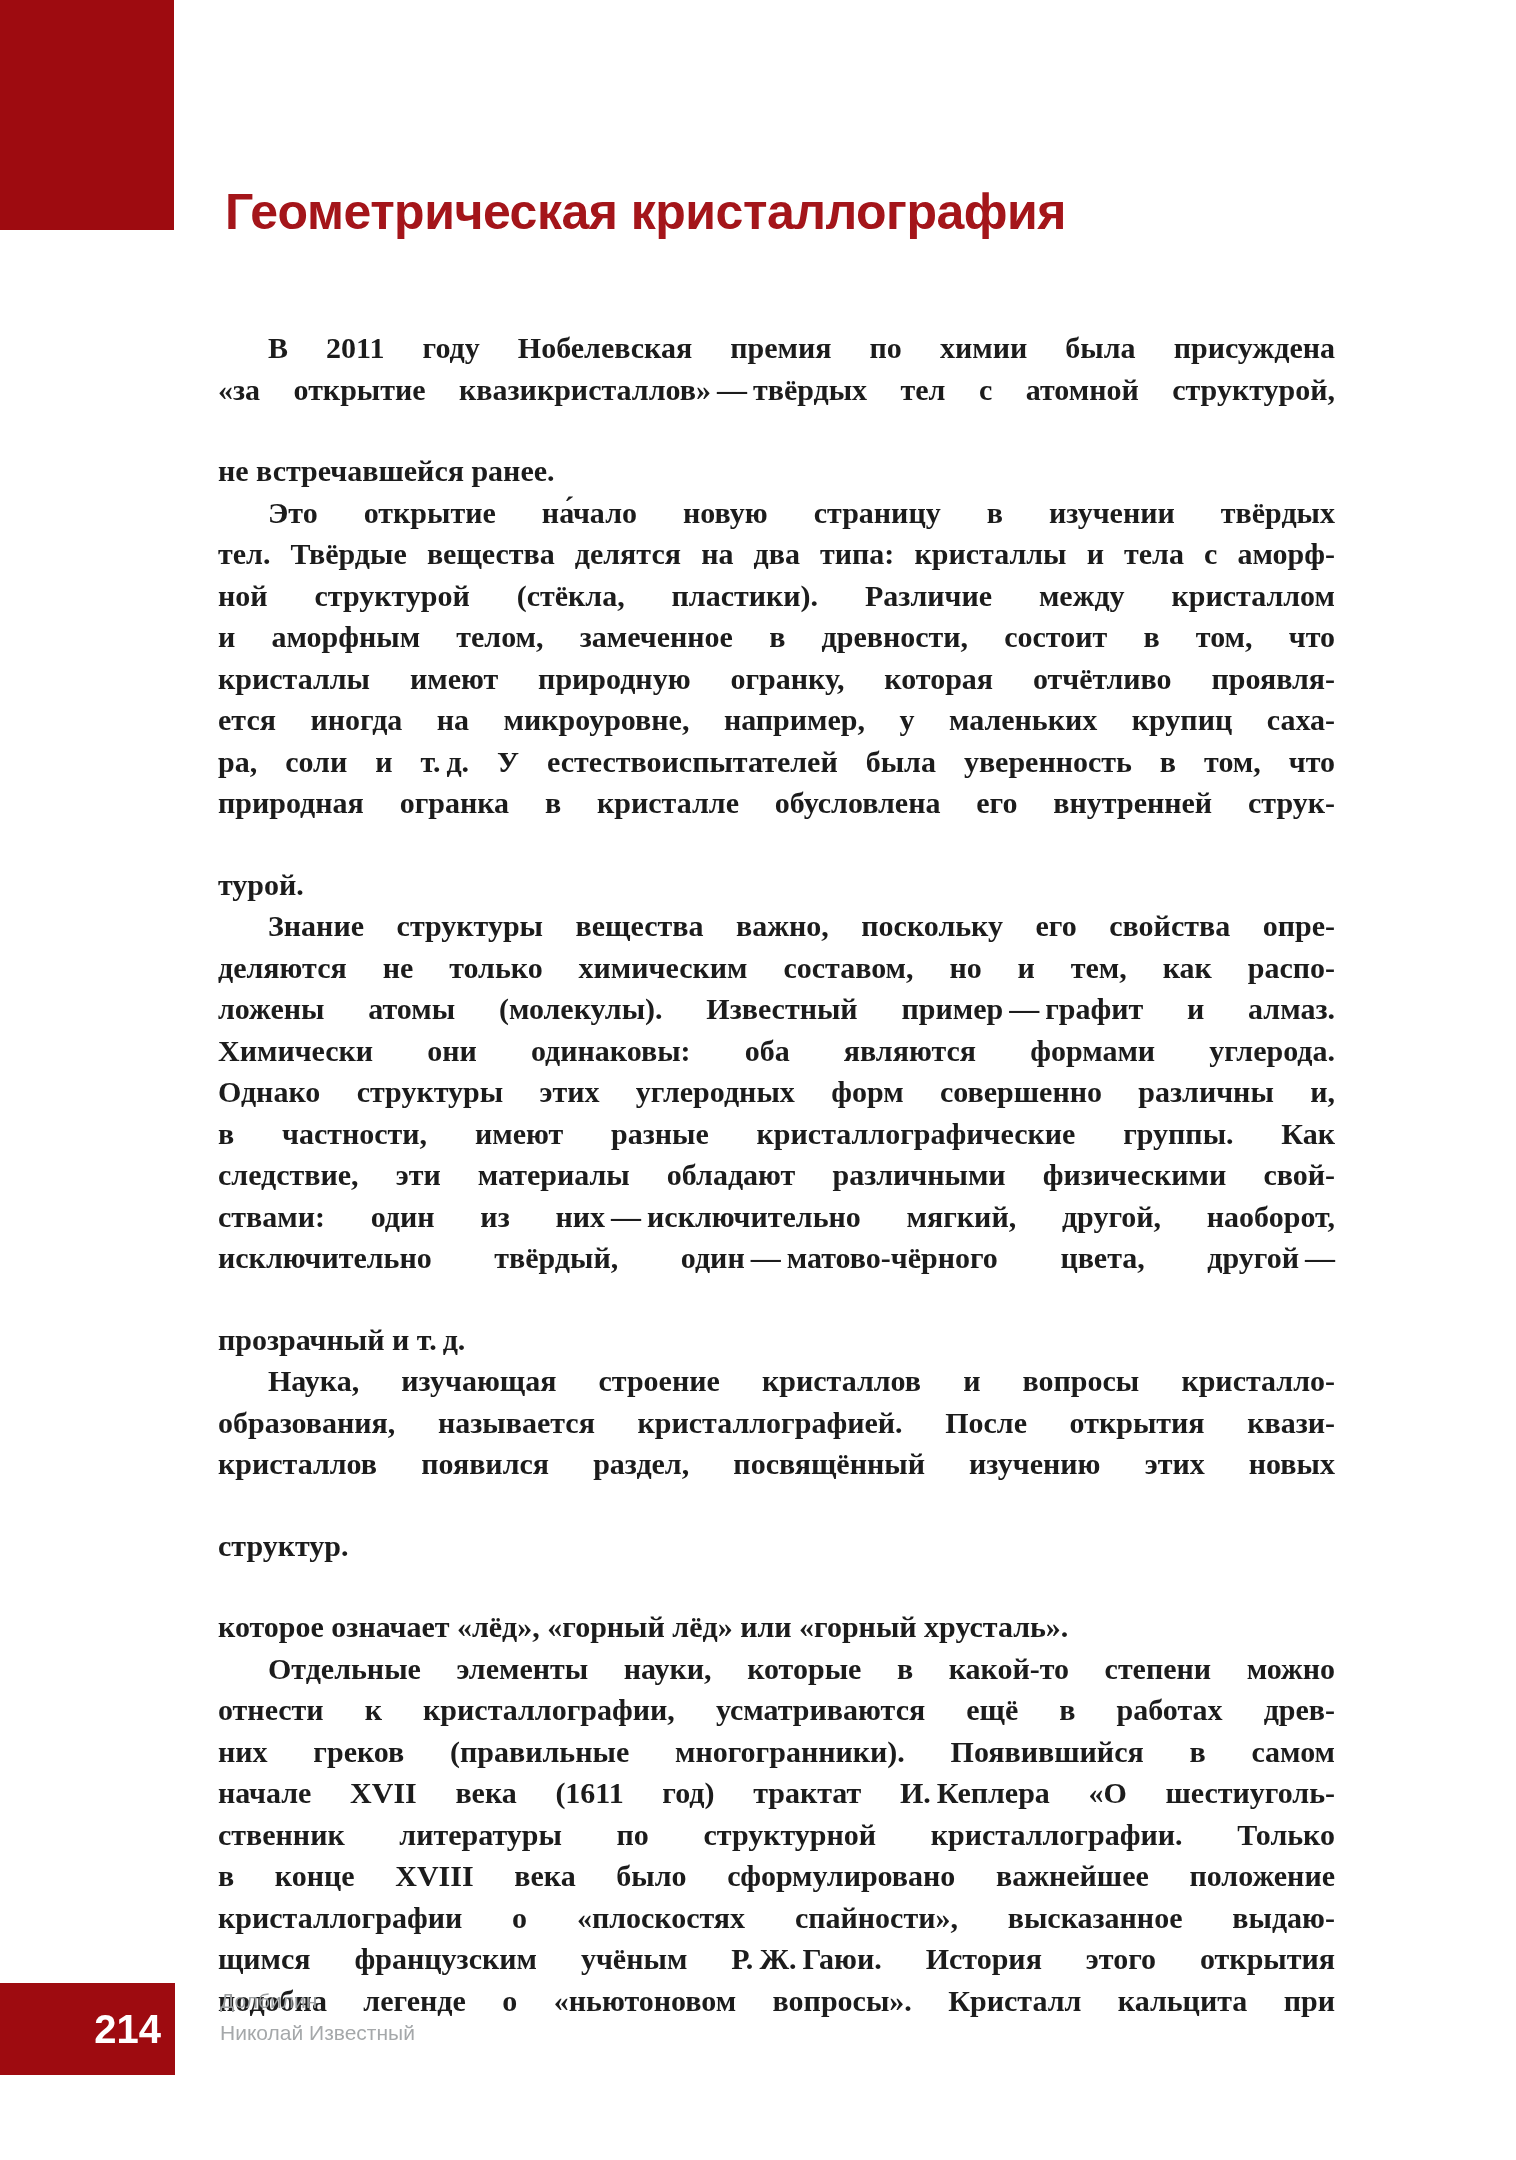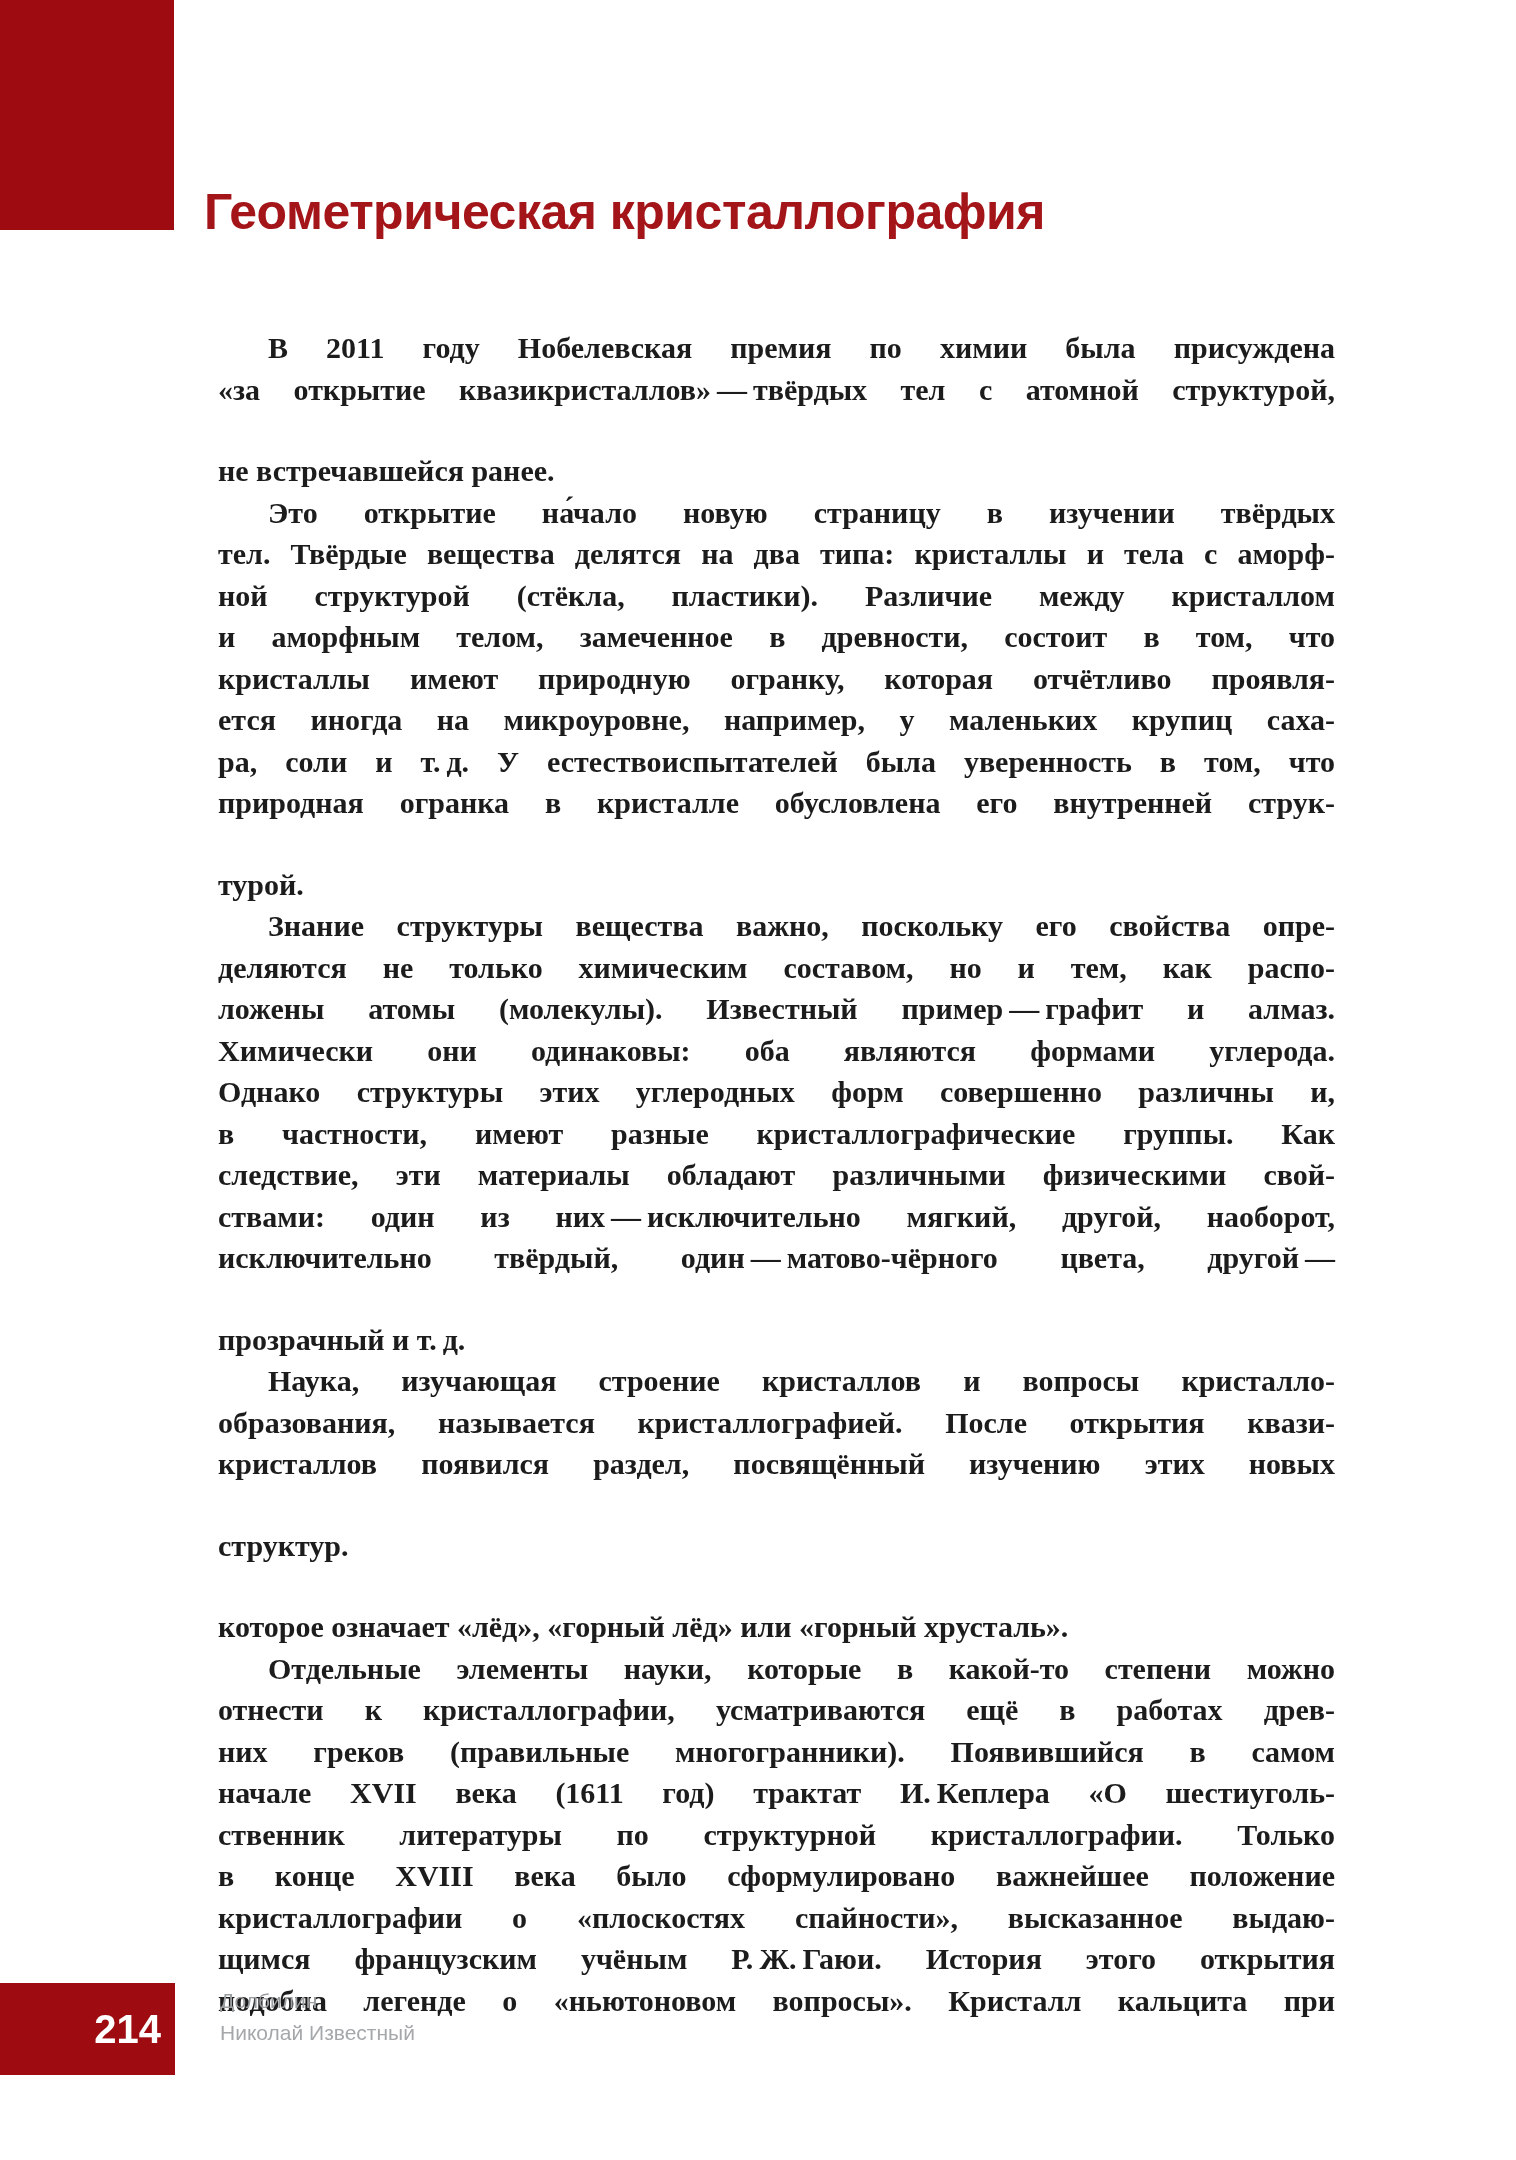--- a/index.html
+++ b/index.html
@@ -17,21 +17,21 @@
     position:relative;
     background:var(--page-bg);
     font-family:"Liberation Serif", serif;
     overflow:hidden;
   }
   .corner-block{
     position:absolute;left:0;top:0;width:174px;height:230px;
     background:var(--accent);
   }
   .section-title{
-    position:absolute;left:204px;top:187px;
+    position:absolute;left:225px;top:187px;
     font-family:"Liberation Sans", sans-serif;
     font-weight:bold;font-size:50px;line-height:1;
     color:var(--heading);
     white-space:nowrap;
     letter-spacing:-0.5px;
   }
   .text-block{
     position:absolute;left:218px;top:327px;width:1117px;
     font-size:30px;line-height:41.5px;color:var(--body-ink);font-weight:bold;
   }

